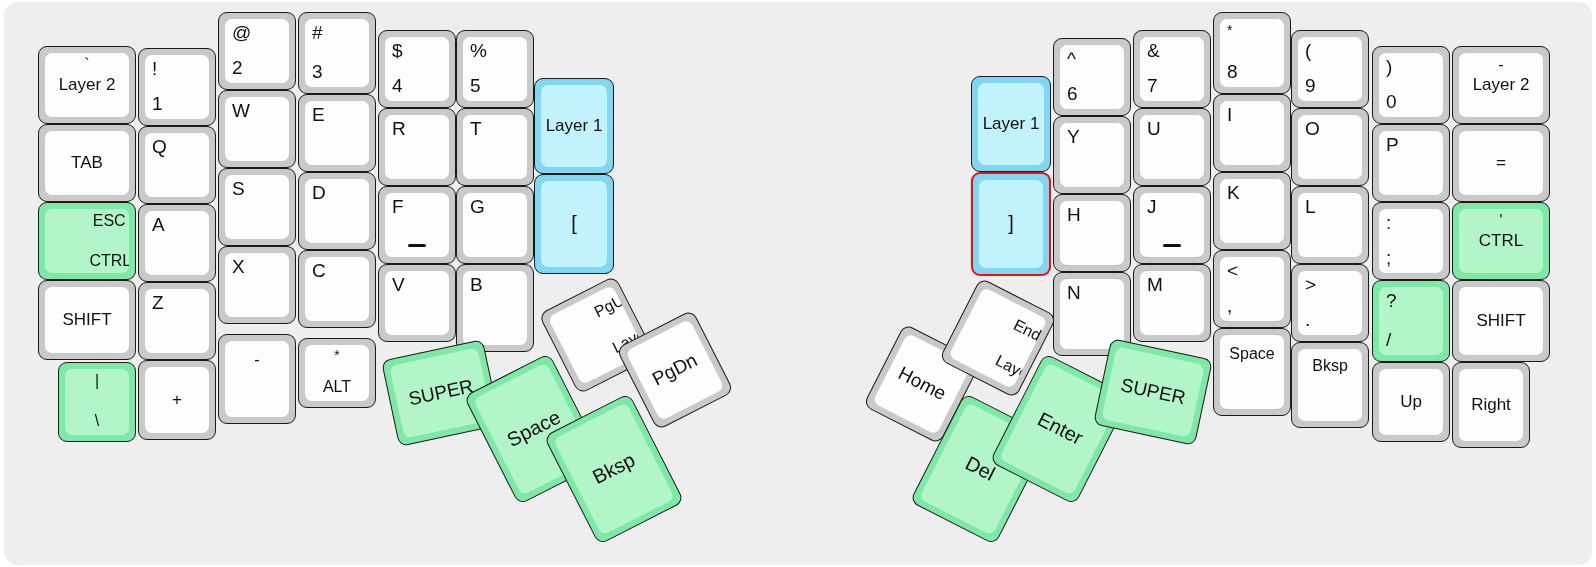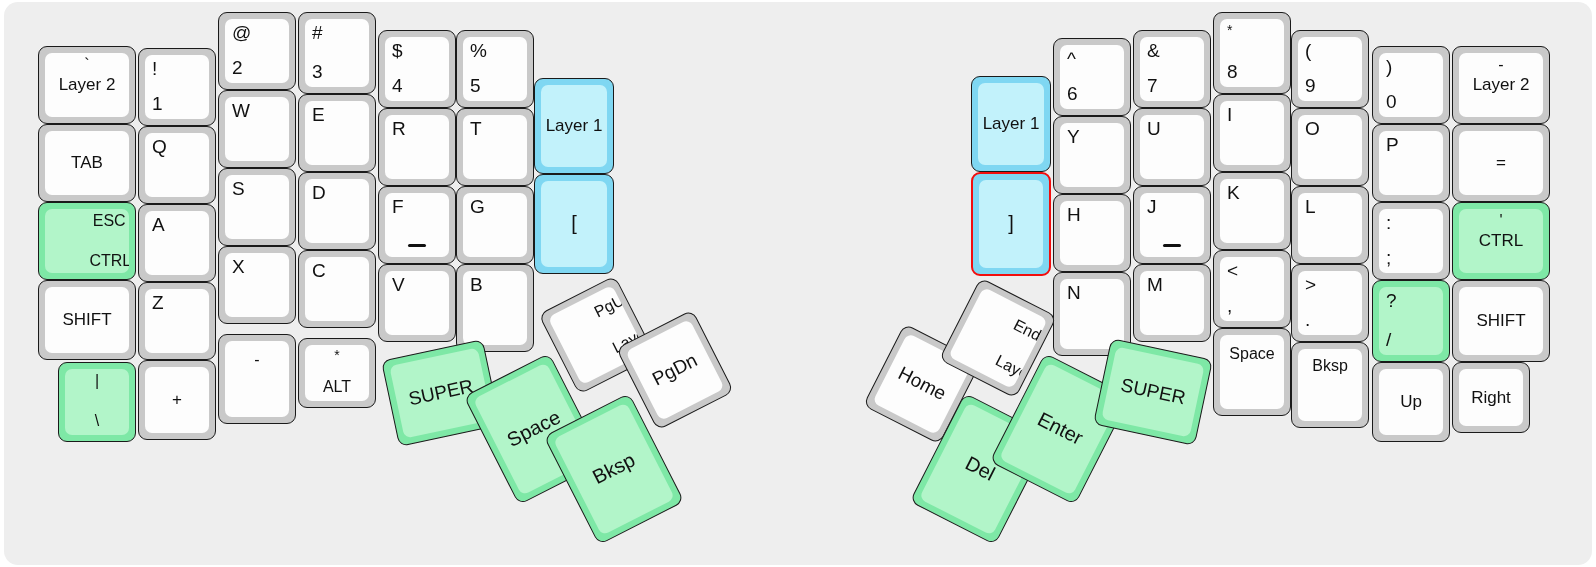--- a/index.html
+++ b/index.html
@@ -400,21 +400,21 @@
       <div class="cap">
         <div class="lg tc">'</div>
         <div class="lg mc">CTRL</div>
       </div>
     </div>
     <div class="key" style="left:1452px;top:280px;width:98px;height:82px;">
       <div class="cap">
         <div class="lg mc">SHIFT</div>
       </div>
     </div>
-    <div class="key" style="left:1452px;top:362px;width:78px;height:71px;">
+    <div class="key" style="left:1452px;top:362px;width:78px;height:86px;">
       <div class="cap">
         <div class="lg mc">Right</div>
       </div>
     </div>
 
     <div class="key" style="left:879px;top:338px;width:86px;height:92px;transform:rotate(27deg);">
       <div class="cap">
         <div class="lg mc" style="font-size:19px;">Home</div>
       </div>
     </div>

